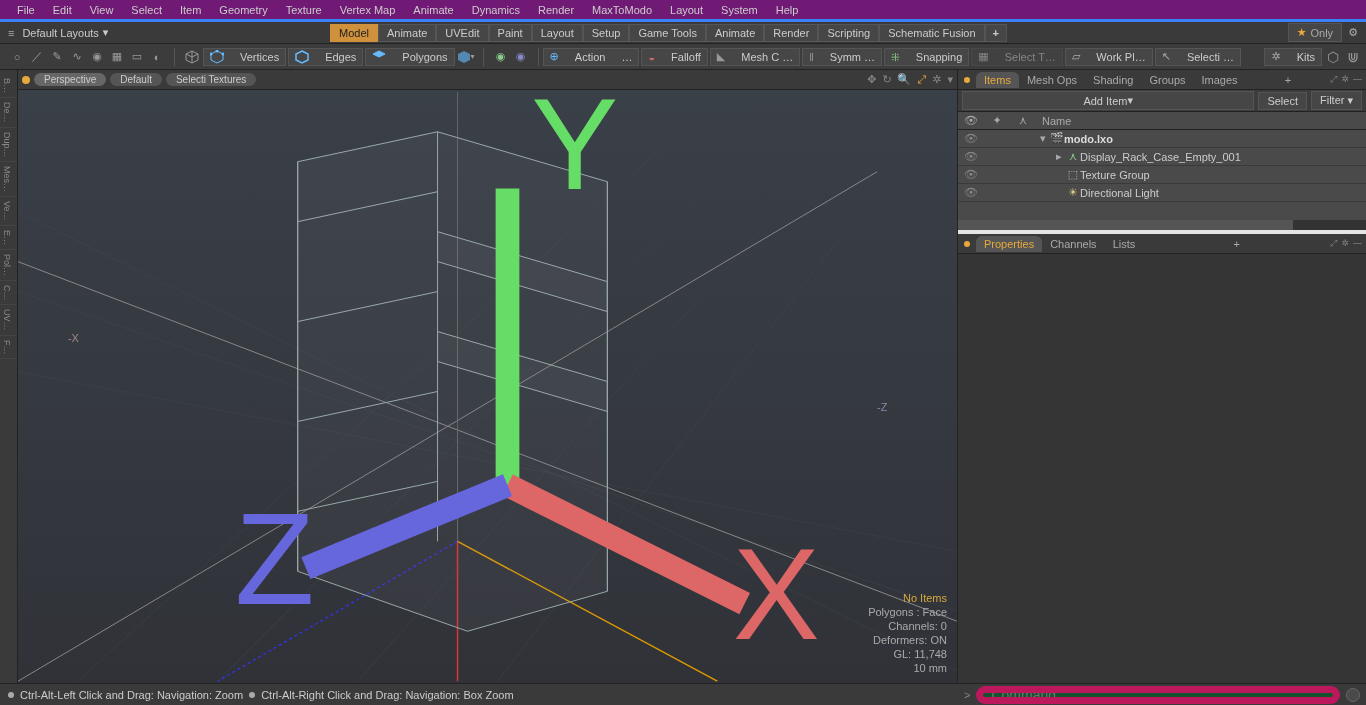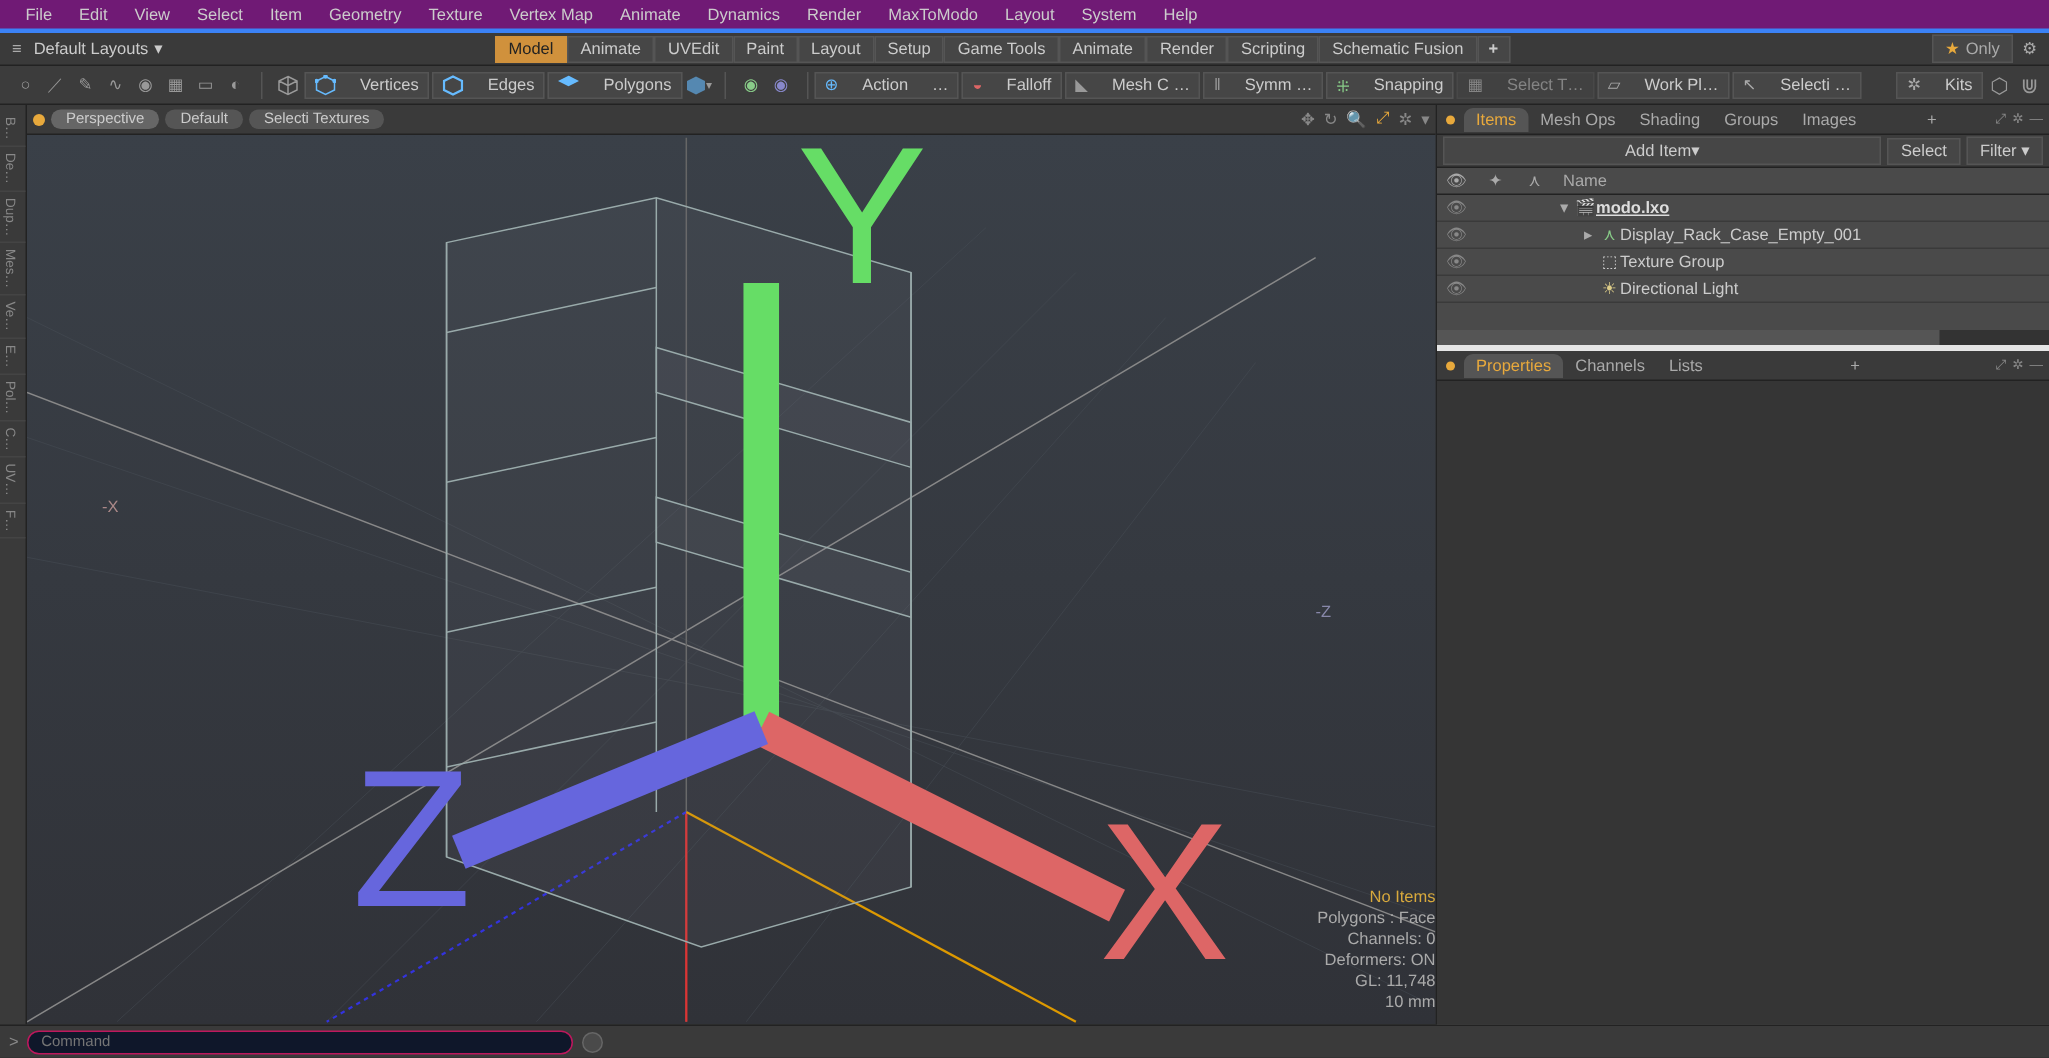--- a/index.html
+++ b/index.html
@@ -42,21 +42,21 @@
 .viewport-wrap { flex: 1; display: flex; flex-direction: column; border-right: 1px solid #222; }
 .viewport-tabs { height: 20px; background: #3a3a3a; display: flex; align-items: center; padding: 0 4px; gap: 4px; border-bottom: 1px solid #222; }
 .vp-dot { width: 8px; height: 8px; border-radius: 50%; background: #e8a93c; }
 .vp-tab { background: #555; border-radius: 8px; padding: 1px 10px; color: #ccc; font-size: 10px; cursor: pointer; }
 .vp-tab.active { background: #666; }
 .vp-icons { margin-left: auto; display: flex; gap: 6px; color: #888; }
 .vp-icons span { cursor: pointer; }
 .viewport { flex: 1; background: linear-gradient(180deg, #3a4048 0%, #303238 100%); position: relative; overflow: hidden; }
 .viewport svg { width: 100%; height: 100%; }
 
-.vp-status { position: absolute; right: 0; bottom: 8px; text-align: right; font-size: 10px; line-height: 14px; }
+.vp-status { position: absolute; right: 10px; bottom: 8px; text-align: right; font-size: 10px; line-height: 14px; }
 .vp-status .no-items { color: #d8a93c; }
 .vp-status div { color: #aaa; }
 
 .axis-gizmo { position: absolute; left: 20px; bottom: 20px; width: 50px; height: 50px; }
 
 
 .right-panels { width: 408px; background: #e5e5e5; display: flex; flex-direction: column; }
 .panel-tabs { height: 20px; background: #3a3a3a; display: flex; align-items: center; border-bottom: 1px solid #222; }
 .panel-tab { padding: 2px 8px; color: #aaa; cursor: pointer; }
 .panel-tab.active { background: #555; color: #e8a93c; border-radius: 6px 6px 0 0; }
@@ -74,34 +74,34 @@
 .items-header .col-icons span { width: 26px; text-align: center; }
 .items-header .col-name { padding-left: 6px; }
 
 .items-tree { background: #4a4a4a; min-height: 90px; }
 .tree-row { height: 18px; display: flex; align-items: center; border-bottom: 1px solid #3a3a3a; color: #ccc; font-size: 10px; }
 .tree-row .col-icons { width: 78px; display: flex; }
 .tree-row .col-icons span { width: 26px; text-align: center; color: #888; cursor: pointer; }
 .tree-row .indent { display: inline-block; }
 .tree-row .expander { width: 10px; color: #aaa; cursor: pointer; display: inline-block; }
 .tree-row .item-icon { width: 14px; display: inline-block; text-align: center; }
-.tree-row.bold .item-name { font-weight: bold; color: #ddd; text-decoration: underline; }
+.tree-row.bold .item-name { font-weight: bold; color: #ddd; }
 
 .scrollbar-h { height: 10px; background: #333; position: relative; }
 .scrollbar-h .thumb { position: absolute; left: 0; width: 82%; height: 100%; background: #555; cursor: pointer; }
 
 .properties-panel { flex: 1; background: #353535; }
 
 
 .status-bar { position: absolute; bottom: 0; left: 0; right: 0; height: 22px; background: #3a3a3a; display: flex; align-items: center; border-top: 1px solid #222; }
 .status-left { flex: 1; display: flex; align-items: center; padding: 0 8px; gap: 6px; color: #ccc; font-size: 10px; }
 .status-dot { width: 6px; height: 6px; border-radius: 50%; background: #aaa; }
 .status-cmd { width: 408px; display: flex; align-items: center; gap: 6px; padding: 0 6px; }
 .status-cmd .prompt { color: #888; }
-.status-cmd input { flex: 1; background: #0f172a; border: 1px solid #be185d; border-radius: 10px; padding: 2px 8px; color: #aaa; height: 16px; font-size: 10px; }
+.status-cmd input { flex: 1; background: #14532d; border: 7px solid #be185d; border-radius: 10px; padding: 2px 8px; color: #aaa; height: 16px; font-size: 14px; }
 .status-cmd .rec { width: 14px; height: 14px; border-radius: 50%; background: #4a4a4a; border: 1px solid #666; cursor: pointer; }
 
 svg.cube-ico { width: 14px; height: 14px; }
 </style>
 </head>
 <body>
 
 <div class="menubar">
   <span class="menu-item">File</span>
   <span class="menu-item">Edit</span>
@@ -415,18 +415,24 @@
         <span>⤢</span>
         <span>✲</span>
         <span>—</span>
       </div>
     </div>
     <div class="properties-panel"></div>
   </div>
 </div>
 
 <div class="status-bar">
+  <div class="status-left">
+    <span class="status-dot"></span>
+    <span>Ctrl-Alt-Left Click and Drag: Navigation: Zoom</span>
+    <span class="status-dot"></span>
+    <span>Ctrl-Alt-Right Click and Drag: Navigation: Box Zoom</span>
+  </div>
   <div class="status-cmd">
     <span class="prompt">&gt;</span>
     <input type="text" placeholder="Command" style="">
     <span class="rec"></span>
   </div>
 </div>
 
 </body></html>

